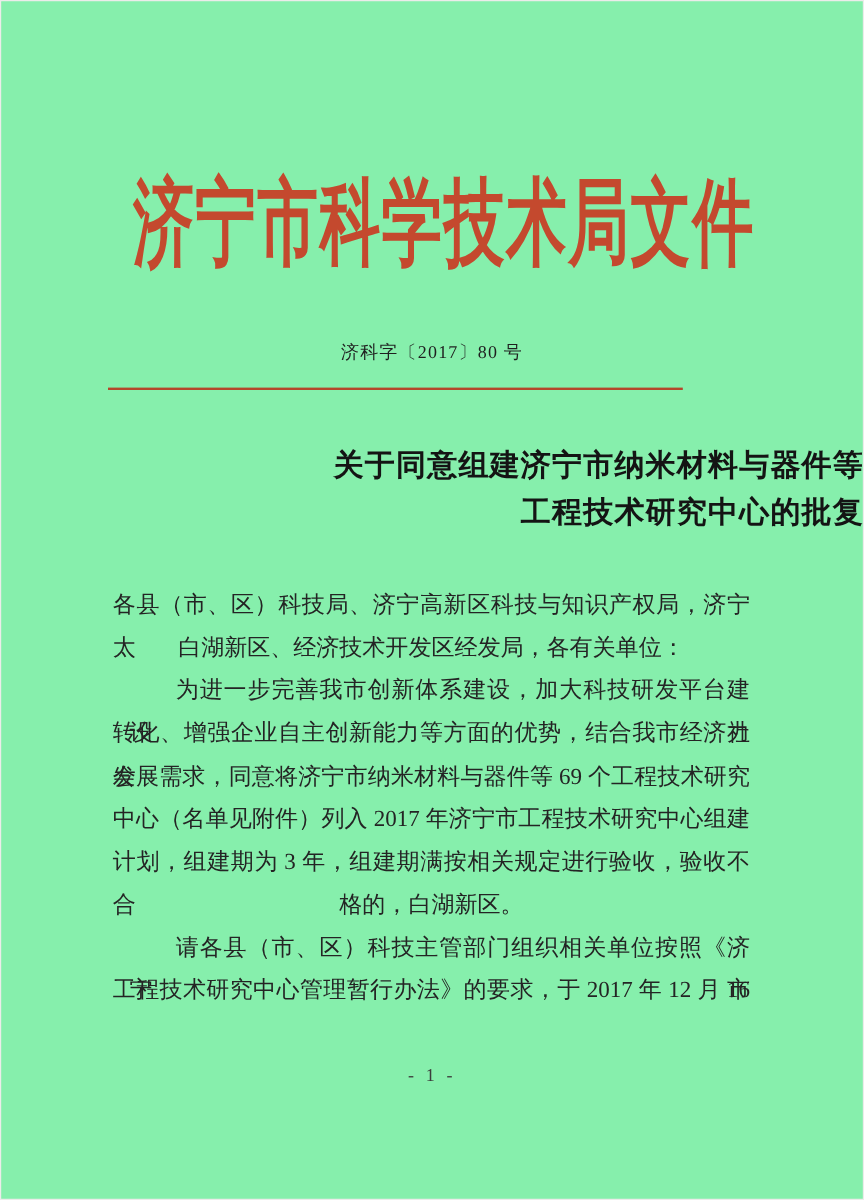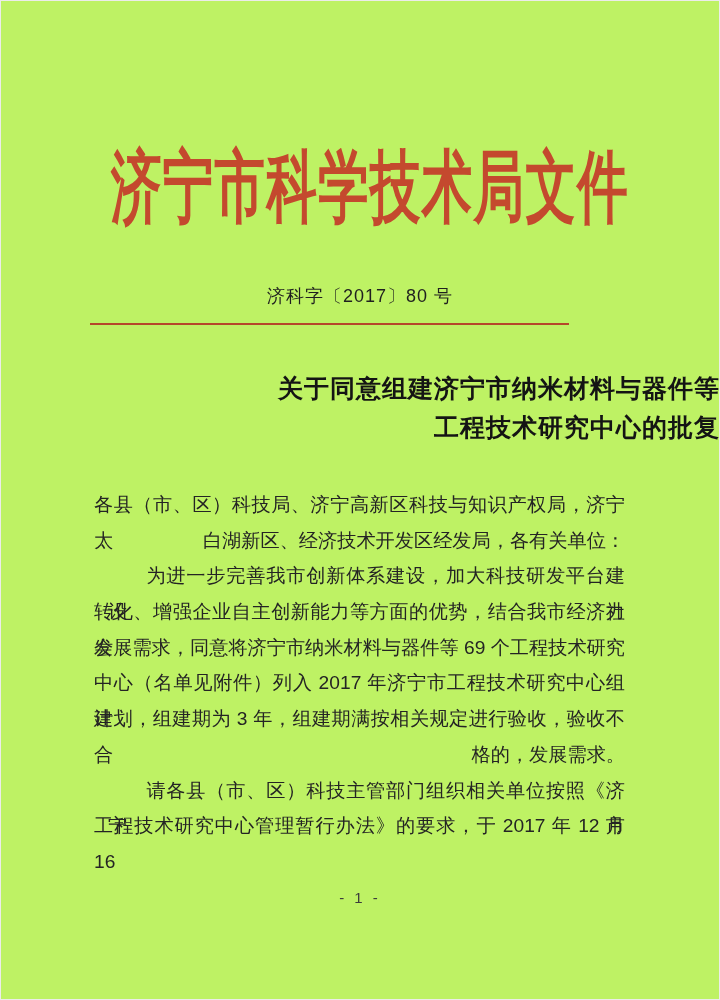--- a/index.html
+++ b/index.html
@@ -4,23 +4,23 @@
 <style>
   html, body {
     margin: 0;
     padding: 0;
     background: #ffffff;
   }
   .page {
     position: relative;
     width: 720px;
     height: 1000px;
-    background: #bef264;
+    background: #86efac;
     box-shadow: inset 0 0 0 1px #ececea;
-    font-family: Liberation Sans, sans-serif;
+    font-family: Liberation Serif, serif;
     color: #222;
     overflow: hidden;
   }
   .header-title {
     position: absolute;
     top: 136px;
     left: 0;
     width: 720px;
     height: 100px;
     text-align: center;
@@ -35,21 +35,21 @@
     white-space: nowrap;
     transform: scale(0.70, 1.10);
     transform-origin: center center;
   }
   .doc-number {
     position: absolute;
     top: 284px;
     left: 0;
     width: 720px;
     text-align: center;
-    font-size: 18px;
+    font-size: 15px;
     letter-spacing: 1px;
     color: #1f1f1f;
   }
   .red-divider {
     position: absolute;
     top: 323px;
     left: 90px;
     width: 479px;
     height: 2px;
     background: var(--divider-red, #b5472b);
@@ -71,21 +71,21 @@
     top: 487px;
     left: 94px;
     width: 531px;
     font-size: 19.2px;
     color: #242424;
   }
   .doc-body .line {
     height: 35.7px;
     line-height: 35.7px;
     white-space: normal;
-    text-align: right;
+    text-align: center;
   }
   .doc-body .line.jf {
     text-align: justify;
     text-align-last: justify;
   }
   .doc-body .line.ind {
     text-indent: 2em;
     margin-left: 14px;
   }
   .page-number {
@@ -118,20 +118,20 @@
   </div>
 
   <div class="doc-body">
     <div class="line jf">各县（市、区）科技局、济宁高新区科技与知识产权局，济宁太</div>
     <div class="line">白湖新区、经济技术开发区经发局，各有关单位：</div>
     <div class="line jf ind">为进一步完善我市创新体系建设，加大科技研发平台建设力</div>
     <div class="line jf">转化、增强企业自主创新能力等方面的优势，结合我市经济社会</div>
     <div class="line jf">发展需求，同意将济宁市纳米材料与器件等 69 个工程技术研究</div>
     <div class="line jf">中心（名单见附件）列入 2017 年济宁市工程技术研究中心组建</div>
     <div class="line jf">计划，组建期为 3 年，组建期满按相关规定进行验收，验收不合</div>
-    <div class="line">格的，发展需求。</div>
+    <div class="line">格的，白湖新区。</div>
     <div class="line jf ind">请各县（市、区）科技主管部门组织相关单位按照《济宁市</div>
     <div class="line jf">工程技术研究中心管理暂行办法》的要求，于 2017 年 12 月 16</div>
   </div>
 
   <div class="page-number">- 1 -</div>
 
 </div>
 
 </body></html>

